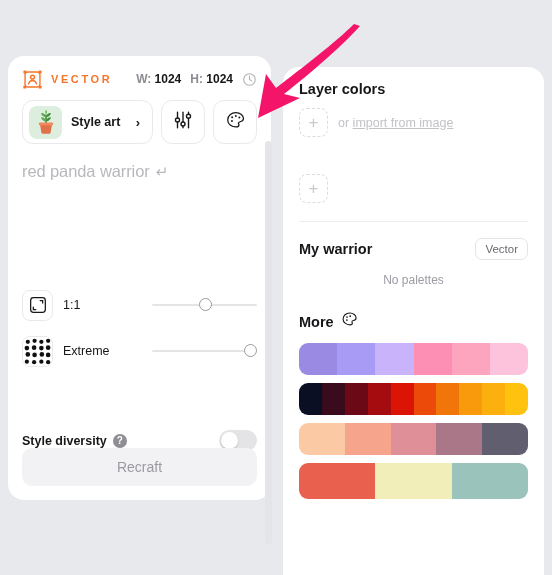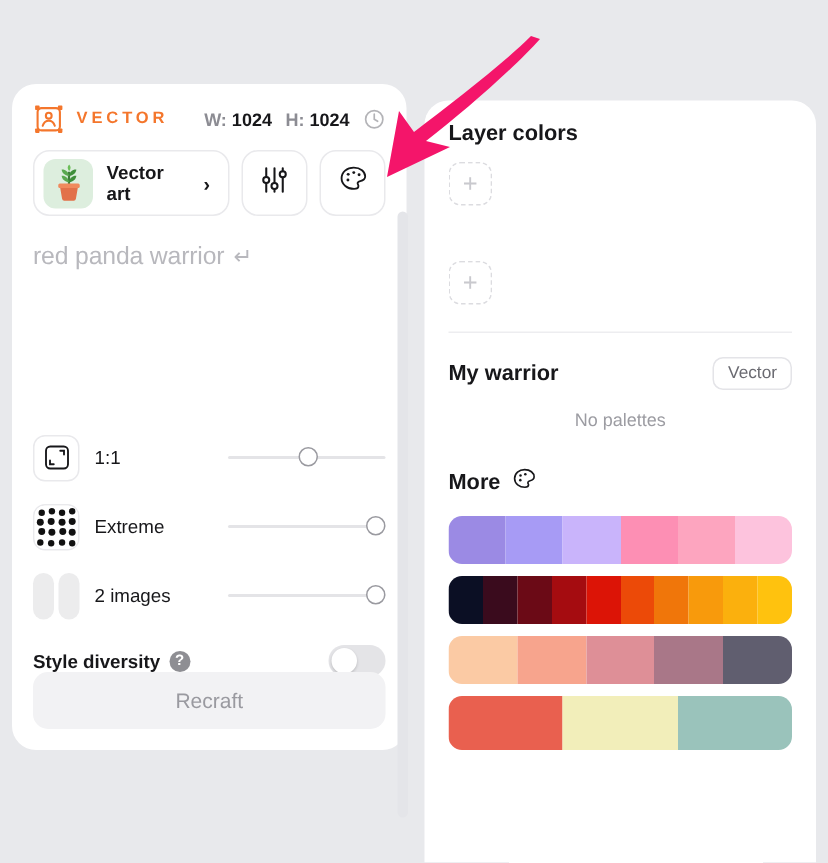--- a/index.html
+++ b/index.html
@@ -36,21 +36,21 @@
   }
   .lp-header {
     display: flex; align-items: center;
     padding: 12px 14px 0 14px; height: 34px;
   }
   .vector-icon { width: 21px; height: 21px; flex: 0 0 auto; }
   .vector-label {
     font-size: 11px; font-weight: 700; color: #f4762c;
     letter-spacing: 2.6px; margin-left: 8px;
   }
-  .dims { margin-left: auto; display: flex; align-items: flex-end; gap: 9px; }
+  .dims { margin-left: auto; display: flex; align-items: center; gap: 9px; }
   .dim { font-size: 12px; color: #17171a; font-weight: 700; white-space: nowrap;}
   .dim .k { color: #8c8c93; font-weight: 600; }
   .clock-icon { width: 15px; height: 15px; opacity: .5; }
 
   
   .style-row { display: flex; gap: 8px; padding: 10px 14px 0 14px; }
   .style-pick {
     flex: 1; height: 44px; background: #ffffff;
     border: 1px solid #e9e9ec; border-radius: 11px;
     display: flex; align-items: center; padding: 0 6px; gap: 9px;
@@ -200,21 +200,21 @@
             <path d="M17 19V9" stroke="#3f7d3a" stroke-width="1.6" fill="none"></path>
             <path d="M17 12c-3.2-.4-5-2.2-5.2-4.6 2.6-.2 4.7 1.4 5.2 4.6z" fill="#5aa84f"></path>
             <path d="M17 12c3.2-.4 5-2.2 5.2-4.6-2.6-.2-4.7 1.4-5.2 4.6z" fill="#3f8f3a"></path>
             <path d="M17 16.5c-3.2-.4-5-2.2-5.2-4.6 2.6-.2 4.7 1.4 5.2 4.6z" fill="#5aa84f"></path>
             <path d="M17 16.5c3.2-.4 5-2.2 5.2-4.6-2.6-.2-4.7 1.4-5.2 4.6z" fill="#3f8f3a"></path>
             <path d="M17 8.5c-1.3-1.6-1.2-3.4.1-4.6 1.3 1.2 1.4 3 .1 4.6z" fill="#6cbf59"></path>
             <path d="M10.5 19h13l-1.6 9.2a1.6 1.6 0 0 1-1.6 1.3h-6.6a1.6 1.6 0 0 1-1.6-1.3z" fill="#e2714a"></path>
             <rect x="9.4" y="17.4" width="15.2" height="3.1" rx="1.1" fill="#f08a5d"></rect>
           </svg>
         </span>
-        <span class="style-name">Vector art</span>
+        <span class="style-name">Style art</span>
         <span class="chev">›</span>
       </div>
 
       <div class="icon-btn">
         <span>
           <svg viewBox="0 0 24 24" width="22" height="22" fill="none" stroke="#17171a" stroke-width="1.5" stroke-linecap="round">
             <path d="M6 3.5v6.2M6 14.2v6.3M12 3.5v10.7M12 18.7v1.8M18 3.5v2.2M18 10.2v10.3"></path>
             <circle cx="6" cy="12" r="2.2"></circle>
               <circle cx="12" cy="16.4" r="2.2"></circle>
               <circle cx="18" cy="7.9" r="2.2"></circle>
@@ -280,51 +280,44 @@
             </g>
           </svg>
         </span>
         <span class="lbl">Extreme</span>
         <span class="track-wrap">
           <span class="track"></span>
           <span class="thumbdot" style="left:calc(100% - 13px)"></span>
         </span>
       </div>
 
-      <div class="srow">
-        <span class="sq-ico sq-plain">
-            <i></i>
-            <i></i>
-          </span>
-        <span class="lbl">2 images</span>
-        <span class="track-wrap">
-          <span class="track"></span>
-          <span class="thumbdot" style="left:calc(100% - 13px)"></span>
-        </span>
-      </div>
     </div>
 
     <div class="divrow" style="position:absolute; left:0; right:0; top:368px;">
       <span class="lbl">Style diversity</span>
       <span class="help">?</span>
       <span class="toggle">
           <span class="knob"></span>
         </span>
     </div>
 
     <button class="recraft">Recraft</button>
   </div>
 
   <div class="scrollbar"></div>
 
   <div class="right-panel">
 
     <div class="sec-title">Layer colors</div>
     <div class="row-inline">
       <span class="plus-box">+</span>
+      <span class="muted">
+        <span>or</span>
+        <a href="#">import from image</a>
+      </span>
     </div>
 
     <div style="height:26px"></div>
     <div class="row-inline">
       <span class="plus-box">+</span>
     </div>
 
     <div class="hr"></div>
 
     <div class="pal-head">

